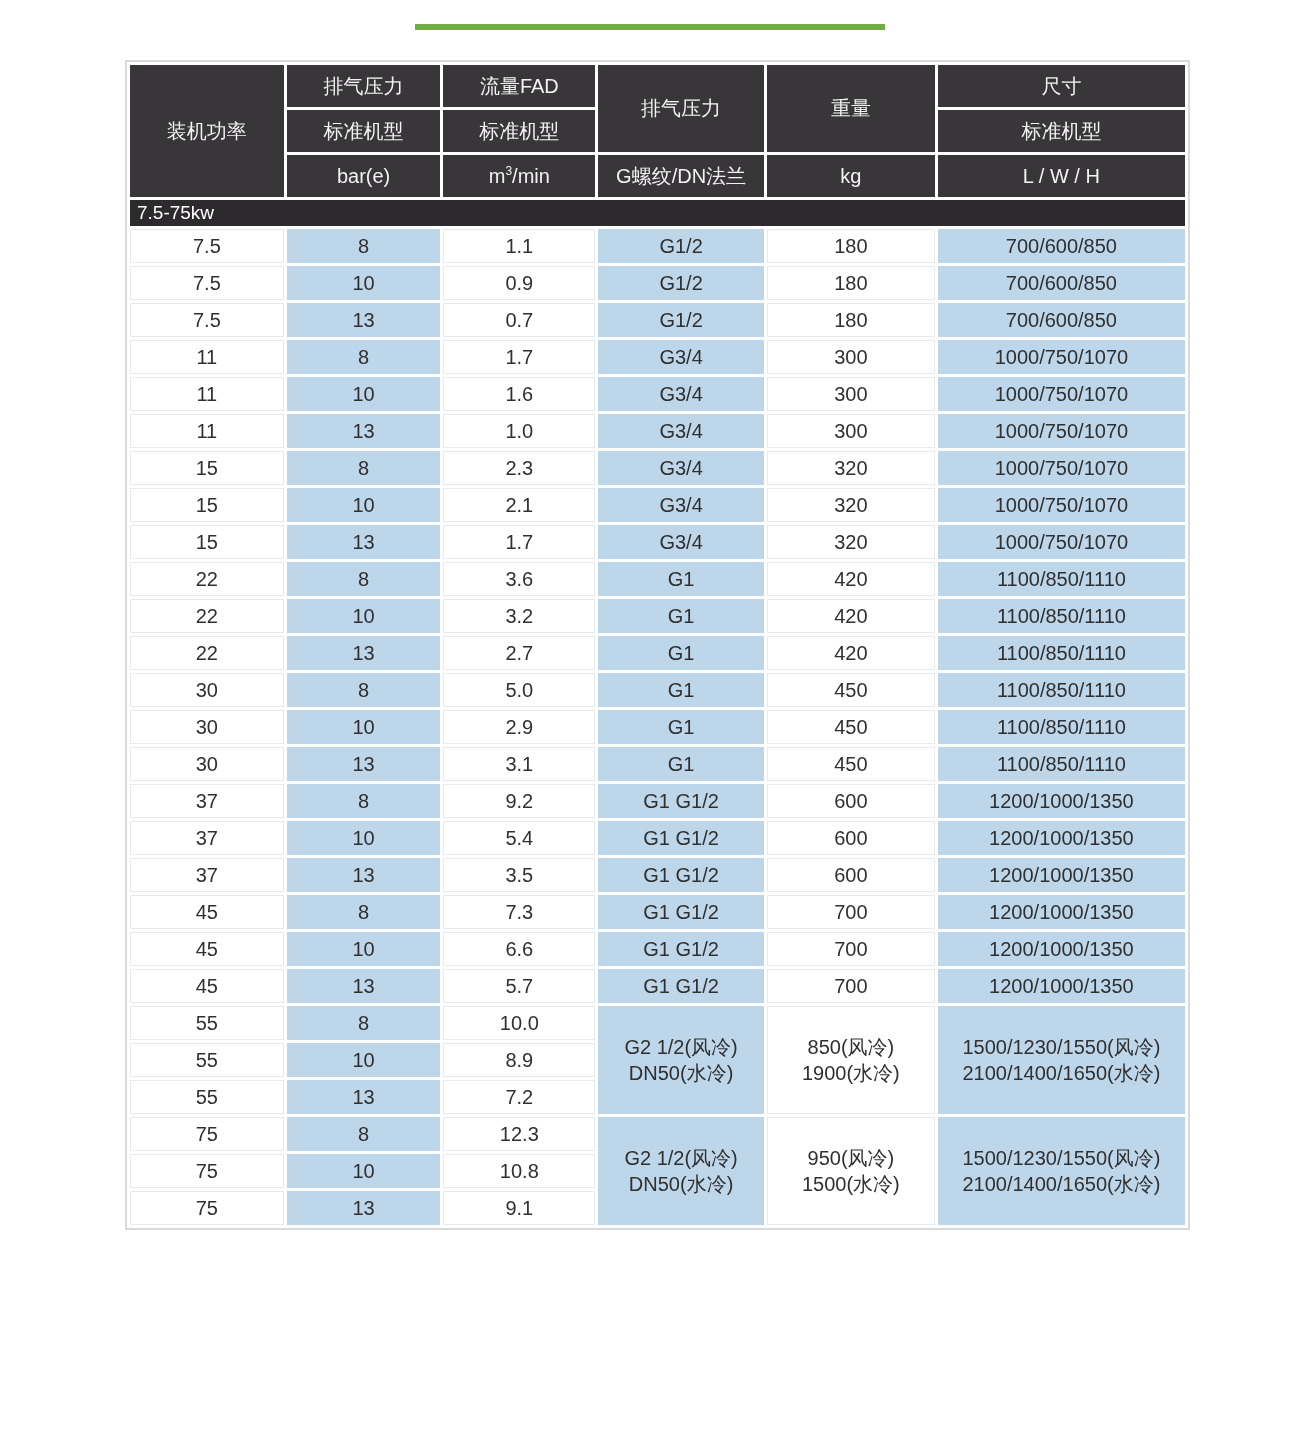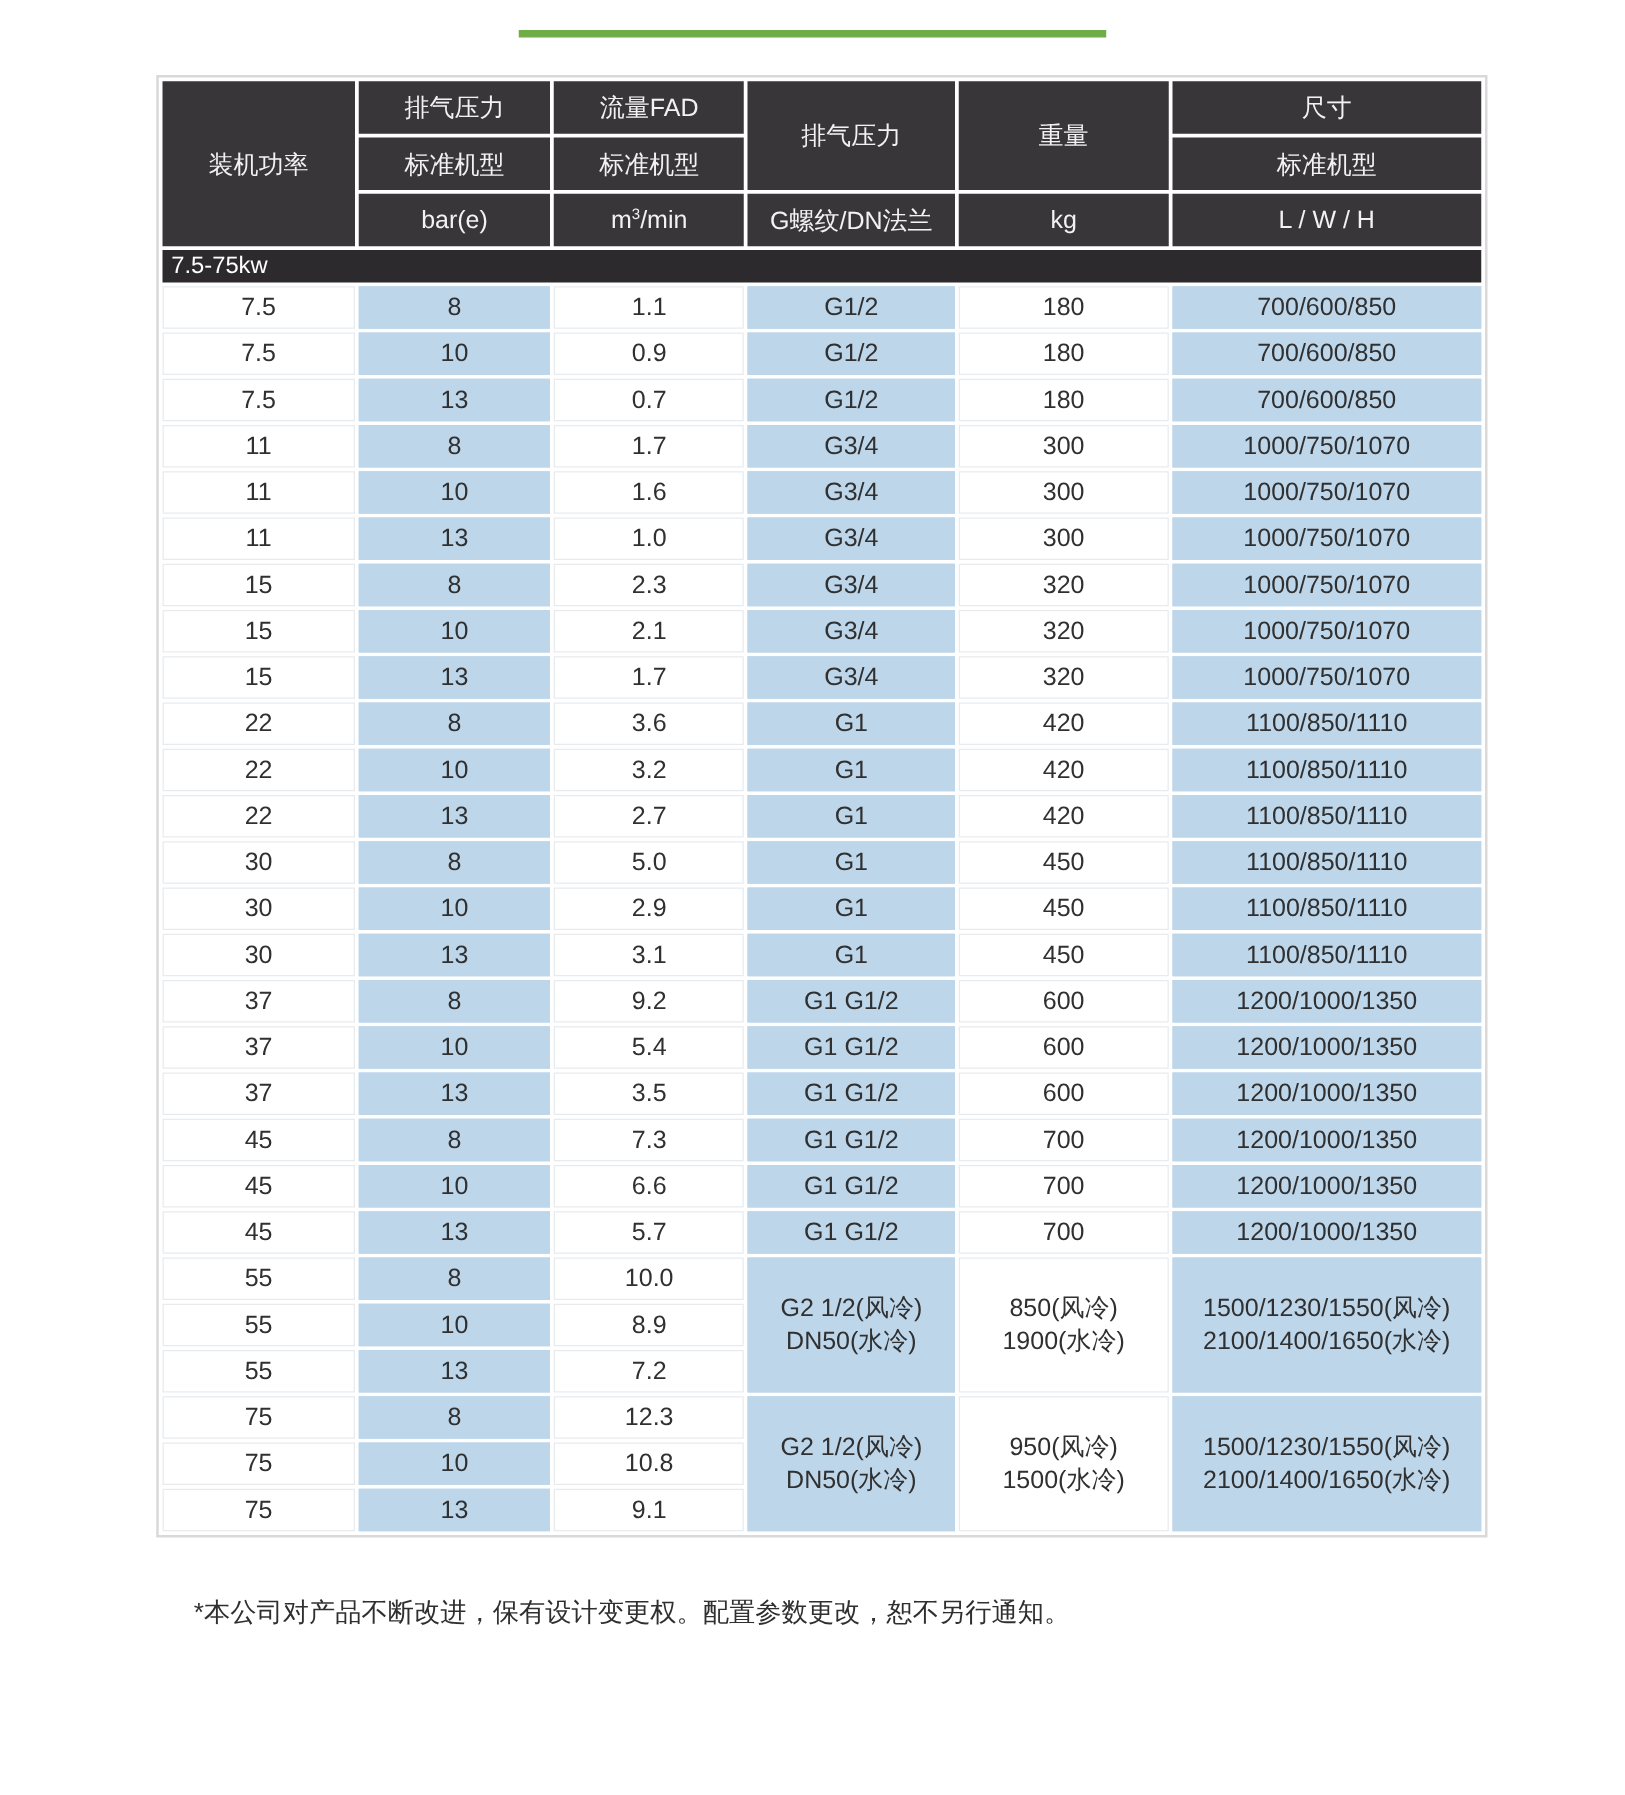--- a/index.html
+++ b/index.html
@@ -345,15 +345,14 @@
           </tr>
           <tr>
             <td class="w">75</td>
             <td class="b">13</td>
             <td class="w">9.1</td>
           </tr>
         </tbody>
     </table>
   </div>
 
-  <div class="footnote">*本公司对产品不断改进，保有设计变更权。配置参数更改，恕不另行通知。</div>
 
 </div>
 
 </body></html>

